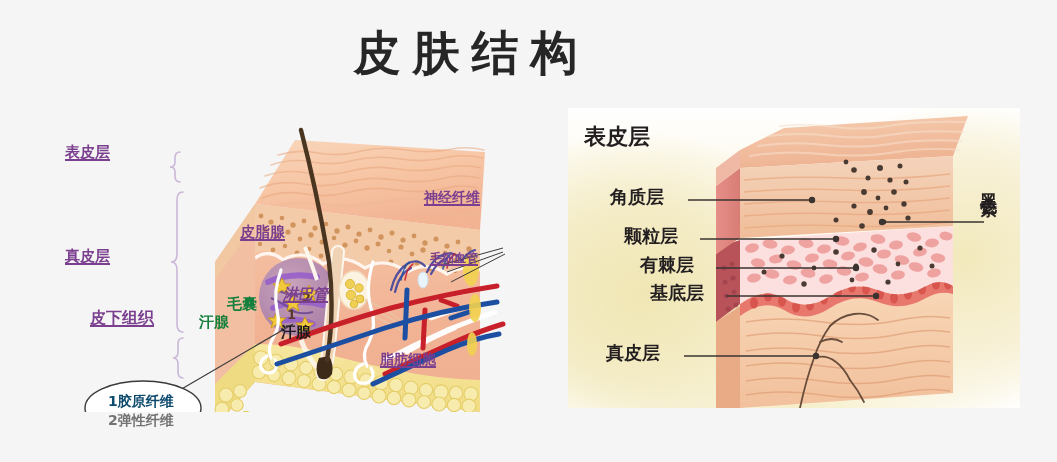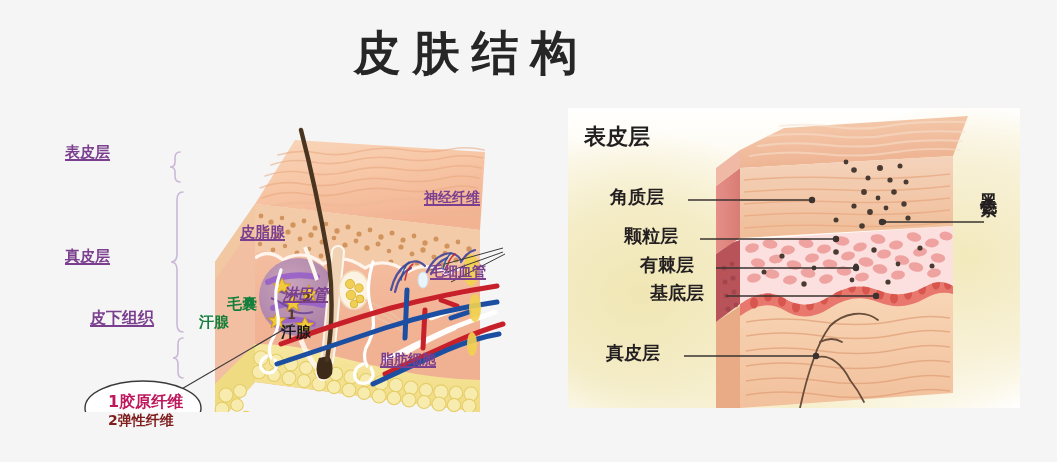--- a/index.html
+++ b/index.html
@@ -340,30 +340,30 @@
       <path d="M396,170 L450,142"></path>
     </g>
   </svg>
 
   <div class="lbl lbl-purple" style="left:10px;top:33px;font-size:15px;">表皮层</div>
   <div class="lbl lbl-purple" style="left:10px;top:137px;font-size:15px;">真皮层</div>
   <div class="lbl lbl-purple" style="left:-3px;top:198px;font-size:16px;margin-left:38px;">皮下组织</div>
 
   <div class="lbl lbl-purple" style="left:185px;top:113px;font-size:15px;">皮脂腺</div>
   <div class="lbl lbl-purple" style="left:369px;top:78px;font-size:14px;">神经纤维</div>
-  <div class="lbl lbl-purple" style="left:375px;top:152px;font-size:14px;">毛细血管</div>
+  <div class="lbl lbl-purple" style="left:375px;top:140px;font-size:12px;">毛细血管</div>
   <div class="lbl lbl-purple" style="left:228px;top:175px;font-size:15px;font-style:italic;">淋巴管</div>
   <div class="lbl lbl-purple" style="left:325px;top:240px;font-size:14px;text-align:right;">脂肪细胞</div>
 
   <div class="lbl lbl-blue" style="left:172px;top:185px;font-size:15px;">毛囊</div>
   <div class="lbl lbl-blue" style="left:144px;top:203px;font-size:15px;">汗腺</div>
   <div class="lbl lbl-black" style="left:226px;top:213px;font-size:15px;">汗腺</div>
 
-  <div class="lbl lbl-black" style="left:53px;top:282px;font-size:16px;color:#be185d;font-weight:700;">1胶原纤维</div>
-  <div class="lbl lbl-black" style="left:53px;top:301px;font-size:14px;color:#7f1d1d;font-weight:700;">2弹性纤维</div>
+  <div class="lbl lbl-black" style="left:53px;top:282px;font-size:14px;color:#0c4a6e;font-weight:700;">1胶原纤维</div>
+  <div class="lbl lbl-black" style="left:53px;top:301px;font-size:14px;color:#737373;font-weight:700;">2弹性纤维</div>
 </div>
 
 <div id="right-panel">
 
   <svg id="right-svg" width="452" height="300" viewBox="0 0 452 300">
     <defs>
       <linearGradient id="rTop" x1="0" y1="0" x2="0.3" y2="1">
         <stop offset="0%" stop-color="#f6cdb0"></stop>
         <stop offset="100%" stop-color="#eeb392"></stop>
       </linearGradient>

